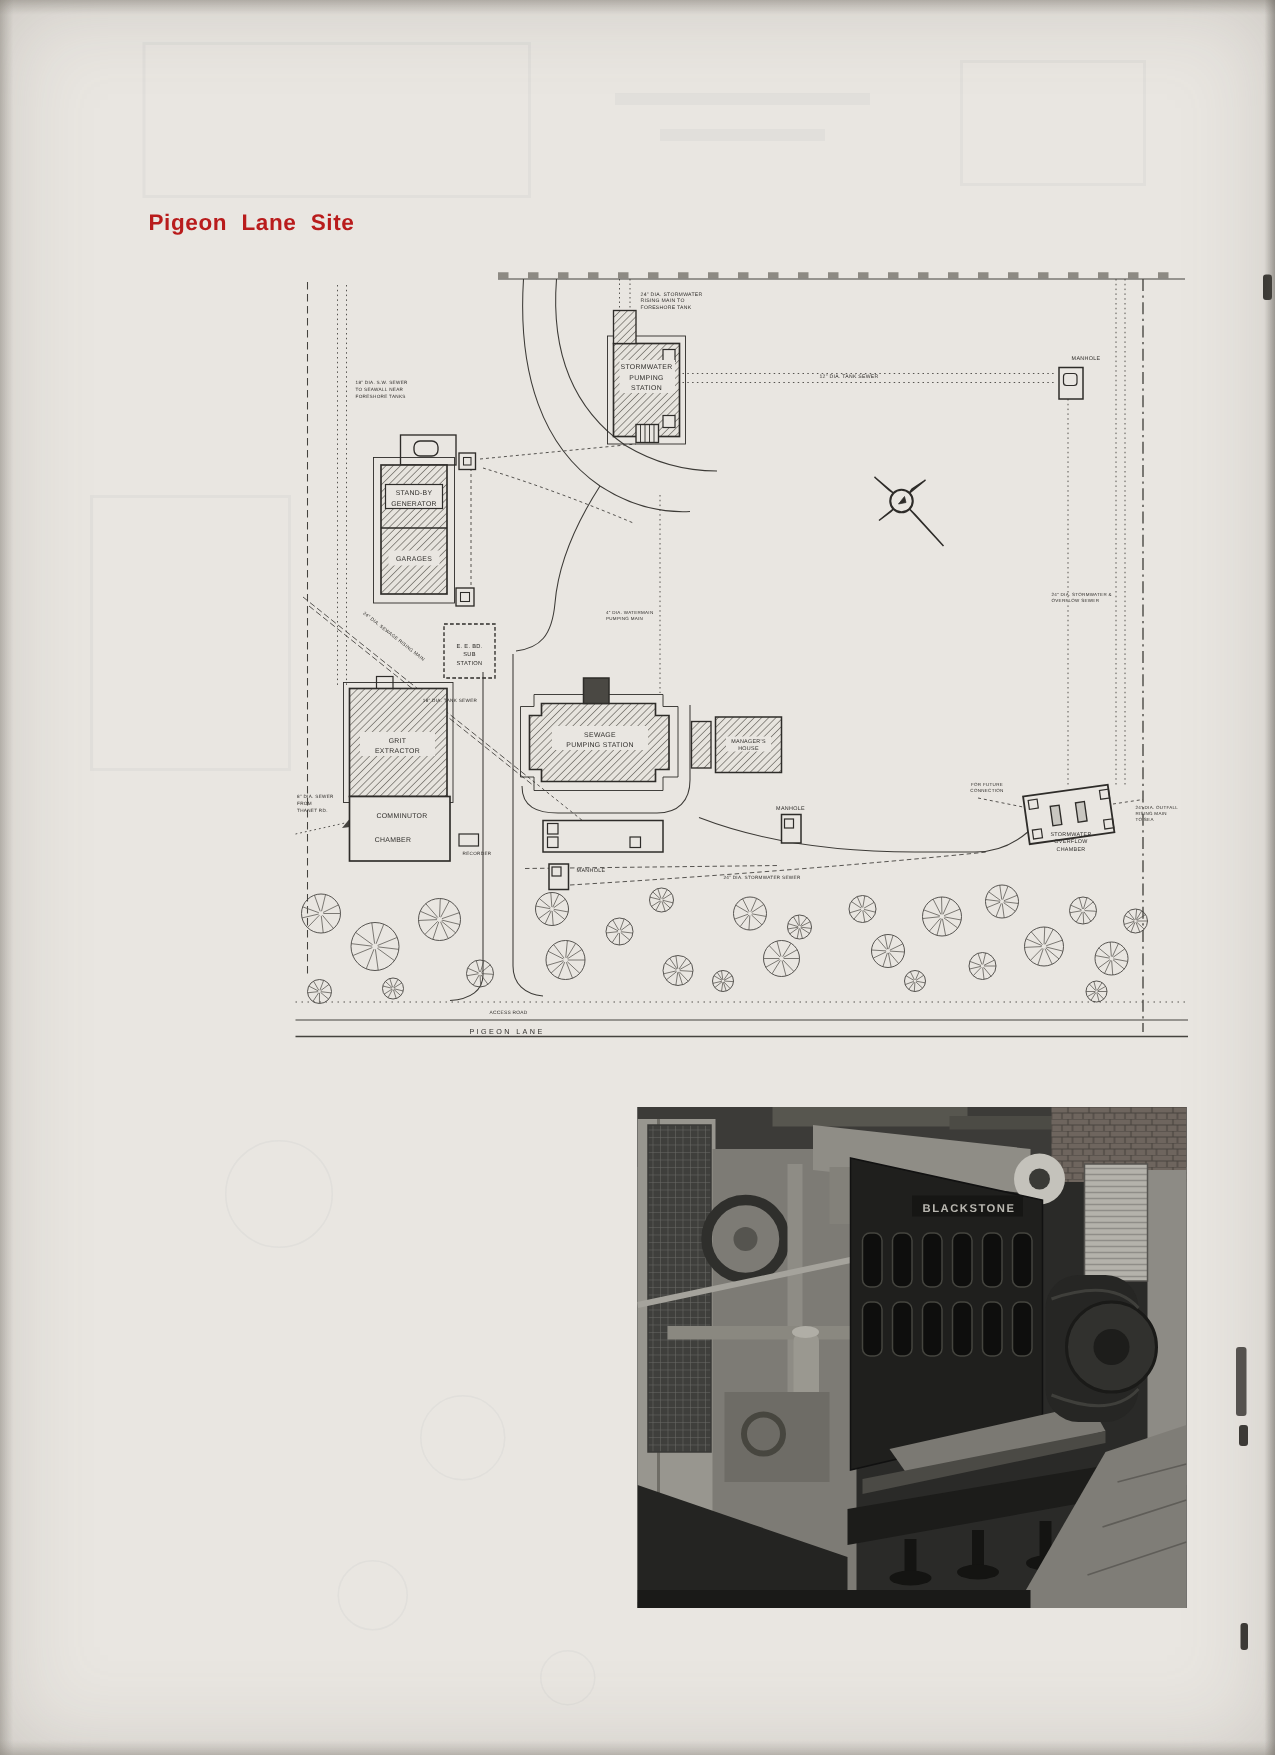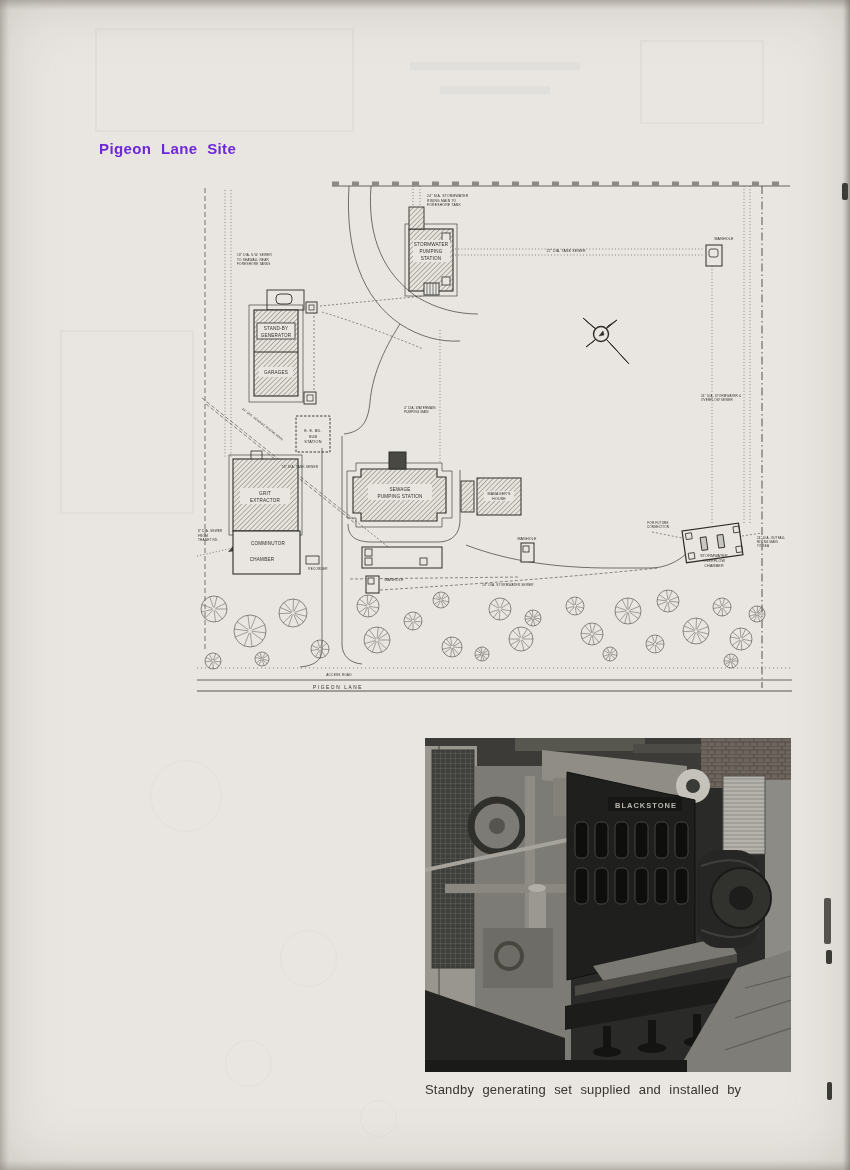--- a/index.html
+++ b/index.html
@@ -14,21 +14,21 @@
   .edge.left{left:0;top:0;width:9px;height:1170px;background:linear-gradient(90deg,rgba(110,104,94,.25),transparent);}
   .edge.right{left:843px;top:0;width:7px;height:1170px;background:linear-gradient(270deg,rgba(80,76,70,.38),transparent);}
   .edge.bottom{left:0;top:1160px;width:850px;height:10px;background:linear-gradient(0deg,rgba(110,104,94,.22),transparent);}
   .ghost{position:absolute;opacity:.05;pointer-events:none;}
   .g-box{border:2px solid #4a5c6e;}
   .g-bar{background:#4a5c6e;}
   .g-circ{border:1.5px solid #4a5c6e;border-radius:50%;}
   .mark{position:absolute;background:#3c3a36;border-radius:2px;}
   h1.title{
     position:absolute;left:99px;top:140px;margin:0;
-    font-size:15px;font-weight:700;color:#6d28d9;
+    font-size:15px;font-weight:700;color:#b91c1c;
     letter-spacing:.4px;word-spacing:5px;
   }
   svg.plan{position:absolute;left:190px;top:178px;}
   svg.photo{position:absolute;left:425px;top:738px;background:#2a2a28;}
   figure{margin:0;}
   .caption{
     position:absolute;left:425px;top:1080px;width:370px;
     font-size:13px;color:#36342f;letter-spacing:.2px;word-spacing:4.5px;line-height:1.6;
   }
 </style>
@@ -670,21 +670,20 @@
         </g>
 
         <polygon points="312,230 366,212 366,334 252,334" fill="#7f7d77"></polygon>
         <path d="M 320,250 L 366,238 M 310,280 L 366,262 M 300,312 L 366,290" stroke="#5f5d58" stroke-width="1.2" fill="none"></path>
         <polygon points="0,252 140,300 140,334 0,334" fill="#242422"></polygon>
         <rect x="0" y="322" width="262" height="12" fill="#1a1a18"></rect>
       </g>
     </svg>
 
     <figcaption class="caption">
-      <div>Standby generating set supplied and installed by</div>
     </figcaption>
   </figure>
 
   <div class="mark" style="left:842px;top:183px;width:6px;height:17px;"></div>
   <div class="mark" style="left:824px;top:898px;width:7px;height:46px;opacity:.85;"></div>
   <div class="mark" style="left:826px;top:950px;width:6px;height:14px;"></div>
   <div class="mark" style="left:827px;top:1082px;width:5px;height:18px;"></div>
 
   <div class="edge top"></div>
   <div class="edge left"></div>

